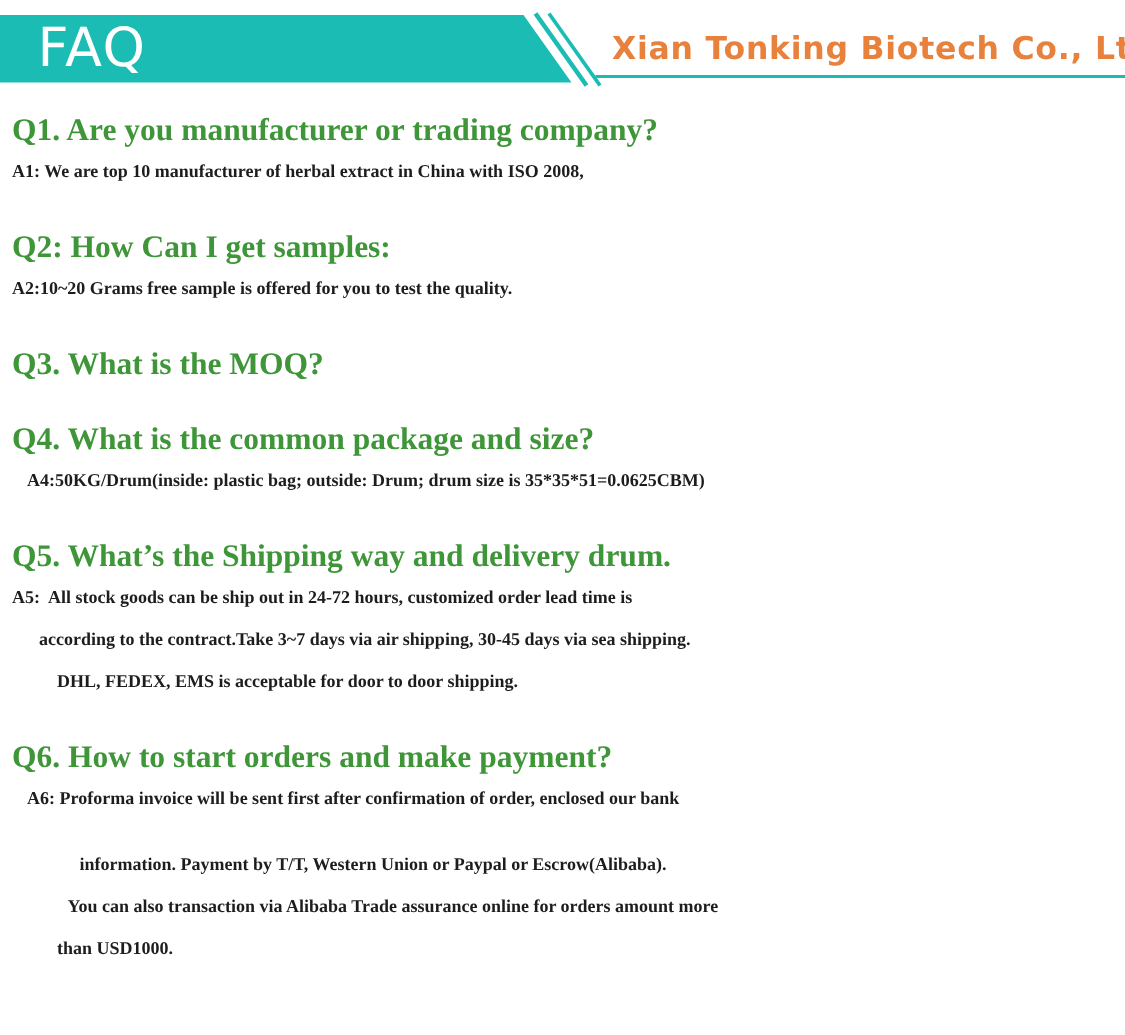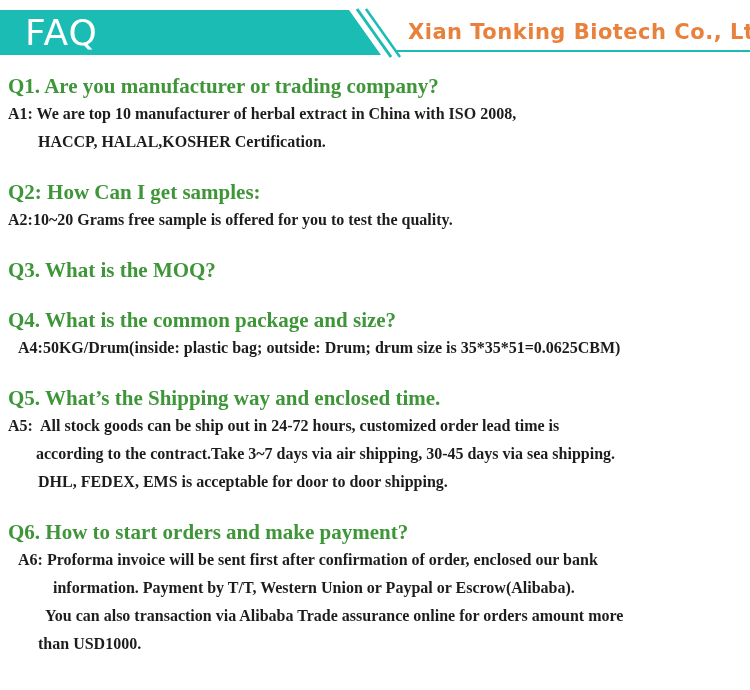--- a/index.html
+++ b/index.html
@@ -50,69 +50,68 @@
   .q {
     color: #3e9638;
     font-size: 21px;
     font-weight: bold;
     line-height: 28px;
     margin: 0;
     white-space: pre;
   }
   .a-line {
     color: #1d1d1d;
-    font-size: 16px;
+    font-size: 12px;
     font-weight: bold;
     line-height: 28px;
     white-space: pre;
   }
   .ml10 { margin-left: 10px; }
   .ml30 { margin-left: 30px; }
-  .ml35 { margin-left: 28px; font-family: Liberation Serif, serif; }
+  .ml35 { margin-left: 18px; font-family: Liberation Serif, serif; }
   .ml37 { margin-left: 37px; font-family: Liberation Serif, serif; }
-  .ml45 { margin-left: 45px; }
+  .ml45 { margin-left: 45px; margin-top: 16px; }
 </style>
 </head>
 <body>
 
 <div class="header">
   <svg width="750" height="66" viewBox="0 0 750 66">
     <polygon points="0,10 349,10 381,55 0,55" fill="#1abcb3"></polygon>
     <line x1="357" y1="9" x2="391" y2="57" stroke="#1abcb3" stroke-width="3"></line>
     <line x1="366" y1="9" x2="400" y2="57" stroke="#1abcb3" stroke-width="2.5"></line>
     <line x1="397" y1="51" x2="750" y2="51" stroke="#1abcb3" stroke-width="2"></line>
   </svg>
   <div class="faq-title">FAQ</div>
   <div class="company-name">Xian Tonking Biotech Co., Ltd</div>
 </div>
 
 <div class="faq">
 
   <section class="faq-item">
     <h2 class="q">Q1. Are you manufacturer or trading company?</h2>
     <div class="a-line">A1: We are top 10 manufacturer of herbal extract in China with ISO 2008,</div>
-    <div class="a-line ml30">HACCP, HALAL,KOSHER Certification.</div>
   </section>
 
   <section class="faq-item">
     <h2 class="q">Q2: How Can I get samples:</h2>
     <div class="a-line">A2:10~20 Grams free sample is offered for you to test the quality.</div>
   </section>
 
   <section class="faq-item">
     <h2 class="q">Q3. What is the MOQ?</h2>
   </section>
 
   <section class="faq-item">
     <h2 class="q">Q4. What is the common package and size?</h2>
     <div class="a-line ml10">A4:50KG/Drum(inside: plastic bag; outside: Drum; drum size is 35*35*51=0.0625CBM)</div>
   </section>
 
   <section class="faq-item">
-    <h2 class="q">Q5. What’s the Shipping way and enclosed time.</h2>
+    <h2 class="q">Q5. What’s the Shipping way and delivery drum.</h2>
     <div class="a-line">A5:  All stock goods can be ship out in 24-72 hours, customized order lead time is</div>
     <div class="a-line ml35">according to the contract.Take 3~7 days via air shipping, 30-45 days via sea shipping.</div>
     <div class="a-line ml30">DHL, FEDEX, EMS is acceptable for door to door shipping.</div>
   </section>
 
   <section class="faq-item">
     <h2 class="q">Q6. How to start orders and make payment?</h2>
     <div class="a-line ml10">A6: Proforma invoice will be sent first after confirmation of order, enclosed our bank</div>
     <div class="a-line ml45">information. Payment by T/T, Western Union or Paypal or Escrow(Alibaba).</div>
     <div class="a-line ml37">You can also transaction via Alibaba Trade assurance online for orders amount more</div>

